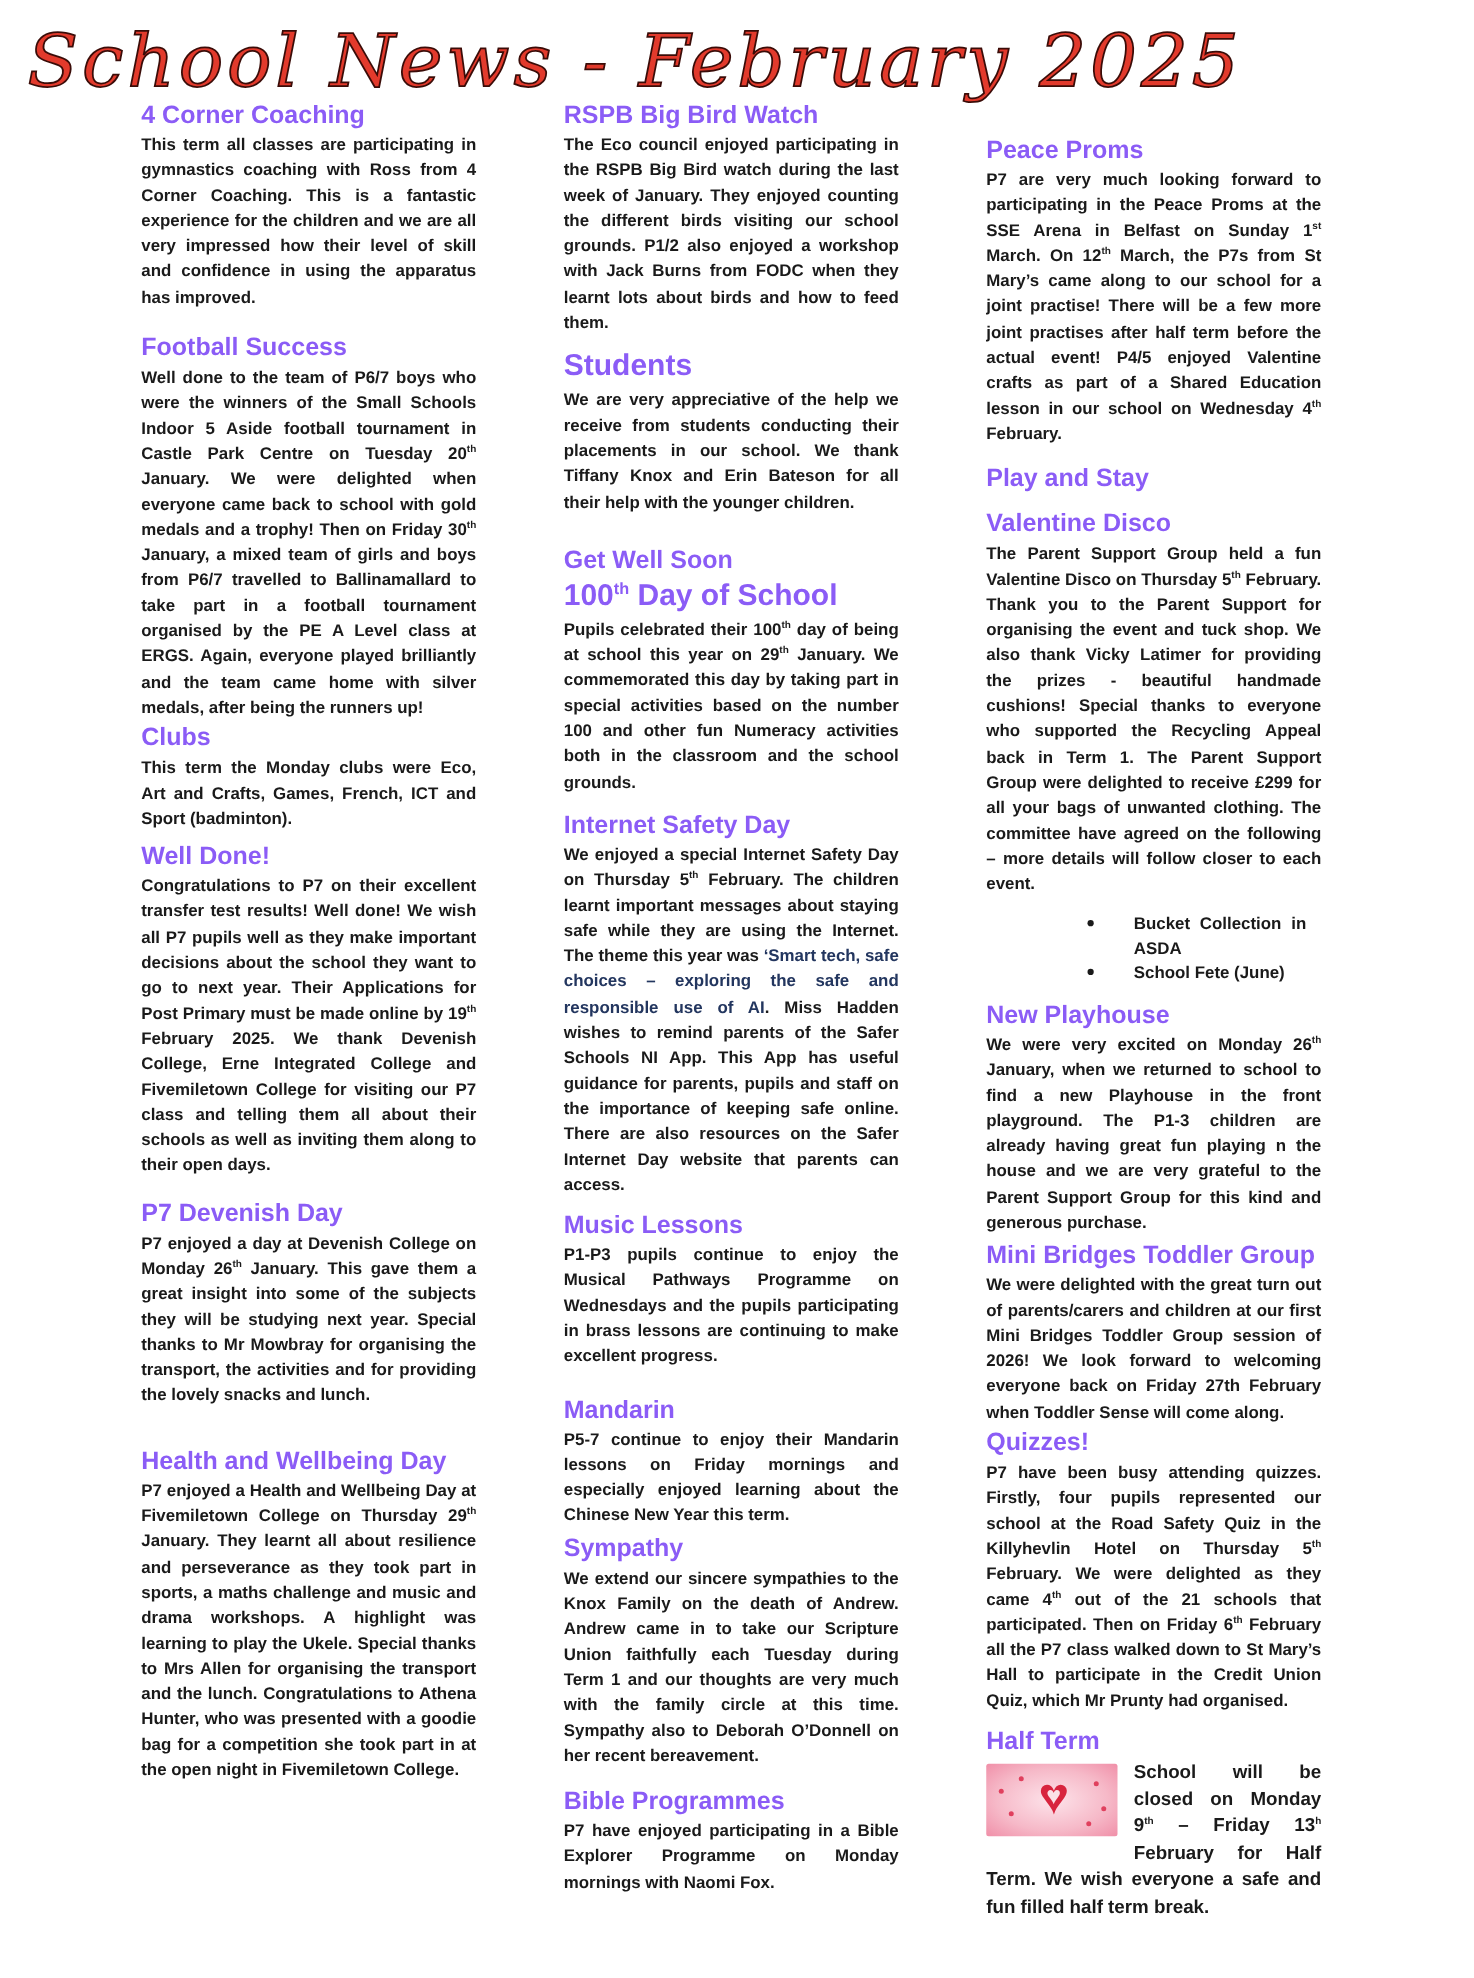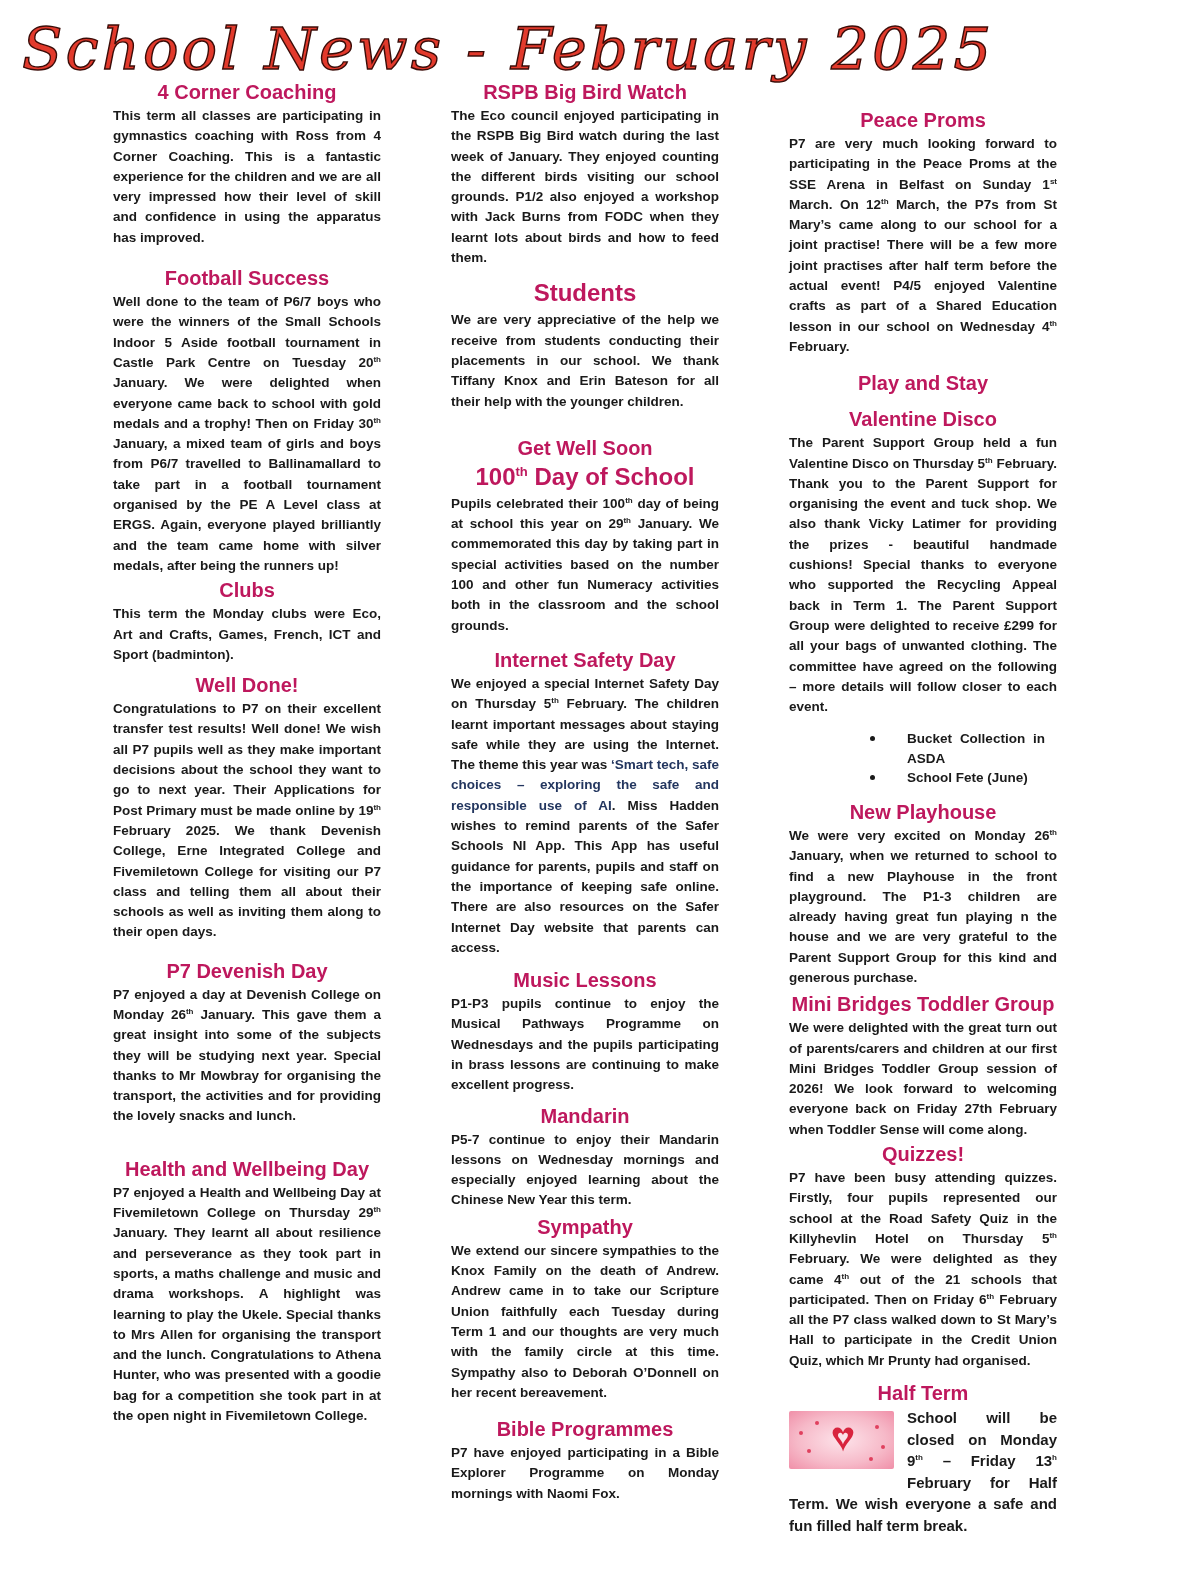--- a/index.html
+++ b/index.html
@@ -19,25 +19,24 @@
     white-space: nowrap;
     transform: scaleX(1.02);
     transform-origin: left center;
   }
   .col { position: absolute; top: 80px; }
   .col-1 { left: 113px; width: 268px; }
   .col-2 { left: 451px; width: 268px; }
   .col-3 { left: 789px; width: 268px; top: 108px; }
   .section { margin: 0; }
   .heading {
-    color: #be185d;
+    color: #8b5cf6;
     font-weight: bold;
     font-size: 20px;
     line-height: 24px;
-    text-align: center;
     margin: 0 0 2px 0;
     white-space: nowrap;
   }
   .heading.big { font-size: 24px; line-height: 30px; }
   .heading sup { font-size: 13px; }
   .body {
     font-weight: bold;
     font-size: 13.5px;
     line-height: 20.3px;
     text-align: justify;
@@ -118,23 +117,23 @@
     <p class="body"><span>Pupils celebrated their 100</span><sup>th</sup><span> day of being at school this year on 29</span><sup>th</sup><span> January. We commemorated this day by taking part in special activities based on the number 100 and other fun Numeracy activities both in the classroom and the school grounds.</span></p>
   </div>
   <div class="section" style="margin-top:12px">
     <div class="heading">Internet Safety Day</div>
     <p class="body"><span>We enjoyed a special Internet Safety Day on Thursday 5</span><sup>th</sup><span> February. The children learnt important messages about staying safe while they are using the Internet. The theme this year was </span><span class="blue">‘Smart tech, safe choices – exploring the safe and responsible use of AI</span><span>. Miss Hadden wishes to remind parents of the Safer Schools NI App. This App has useful guidance for parents, pupils and staff on the importance of keeping safe online. There are also resources on the Safer Internet Day website that parents can access.</span></p>
   </div>
   <div class="section" style="margin-top:10px">
     <div class="heading">Music Lessons</div>
     <p class="body">P1-P3 pupils continue to enjoy the Musical Pathways Programme on Wednesdays and the pupils participating in brass lessons are continuing to make excellent progress.</p>
   </div>
-  <div class="section" style="margin-top:8px">
+  <div class="section" style="margin-top:20px">
     <div class="heading">Mandarin</div>
-    <p class="body">P5-7 continue to enjoy their Mandarin lessons on Wednesday mornings and especially enjoyed learning about the Chinese New Year this term.</p>
+    <p class="body">P5-7 continue to enjoy their Mandarin lessons on Friday mornings and especially enjoyed learning about the Chinese New Year this term.</p>
   </div>
   <div class="section" style="margin-top:4px">
     <div class="heading">Sympathy</div>
     <p class="body">We extend our sincere sympathies to the Knox Family on the death of Andrew. Andrew came in to take our Scripture Union faithfully each Tuesday during Term 1 and our thoughts are very much with the family circle at this time. Sympathy also to Deborah O’Donnell on her recent bereavement.</p>
   </div>
   <div class="section" style="margin-top:14px">
     <div class="heading">Bible Programmes</div>
     <p class="body">P7 have enjoyed participating in a Bible Explorer Programme on Monday mornings with Naomi Fox.</p>
   </div>
 </div>

